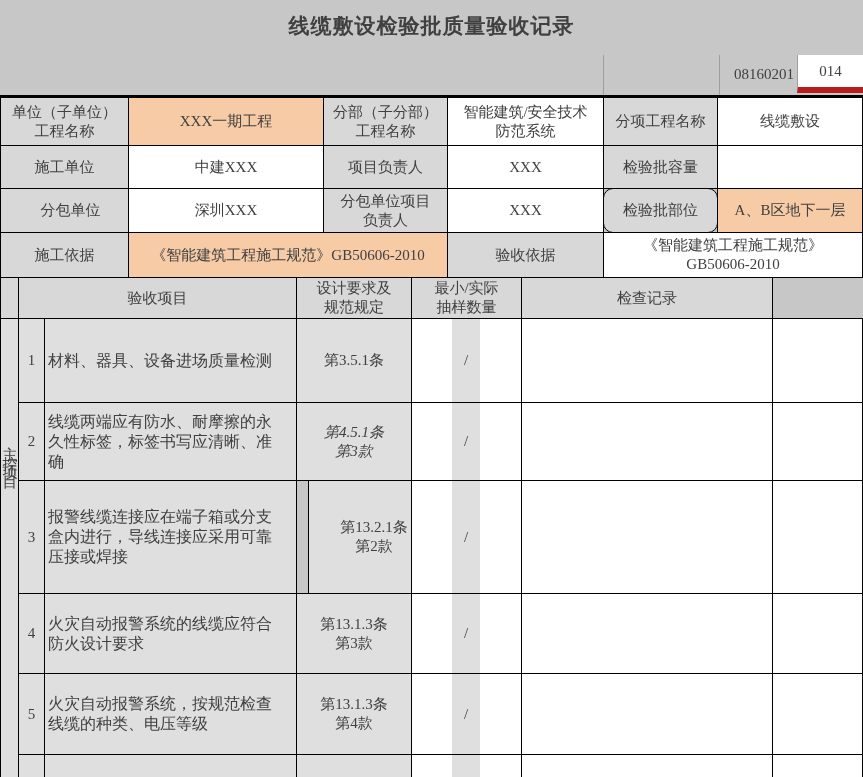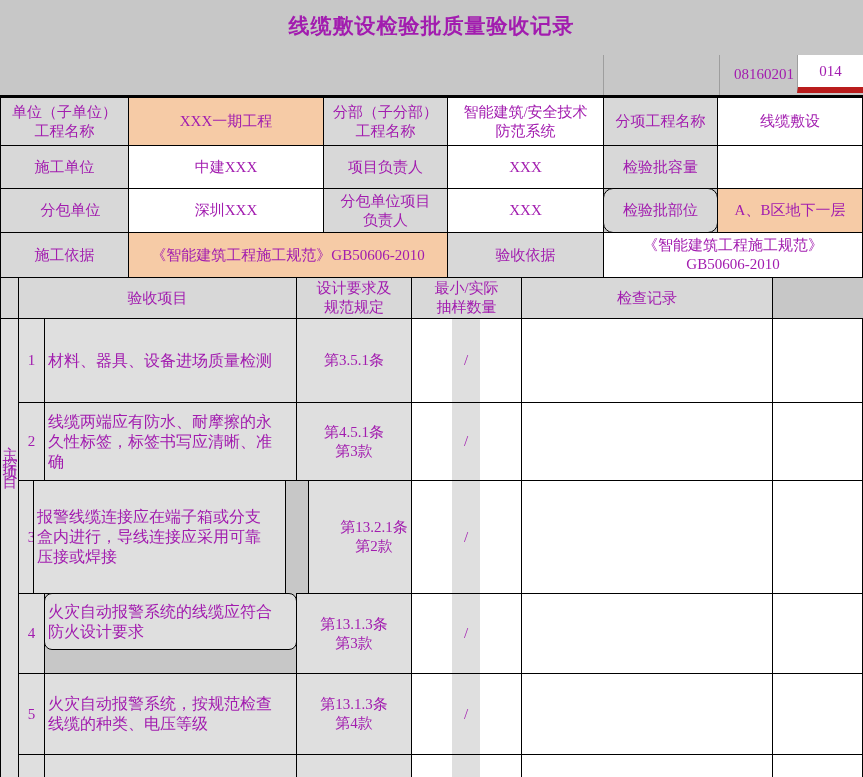--- a/index.html
+++ b/index.html
@@ -1,18 +1,18 @@
 <!DOCTYPE html>
 <html><head>
 <meta charset="utf-8">
 <style>
   html,body{margin:0;padding:0;}
   #app{
     position:relative;width:863px;height:777px;overflow:hidden;
-    background:#C7C7C7;color:#a21caf;
+    background:#C7C7C7;color:#404040;
     font-family:"Liberation Serif","DejaVu Serif",serif;
   }
   .cell{
     position:absolute;box-sizing:border-box;border:1px solid #000;
     display:flex;align-items:center;justify-content:center;
     text-align:center;white-space:pre-line;font-size:15px;line-height:19px;
     overflow:hidden;
   }
   .lab{background:#D8D8D8;}   
   .bgc{background:#DFDFDF;}   
@@ -105,40 +105,40 @@
   <div class="cell bgc" style="left:296px;top:318px;width:116px;height:85px;">第3.5.1条</div>
   <div class="cell wht" style="left:411px;top:318px;width:111px;height:85px;">
     <span class="band">/</span>
   </div>
   <div class="cell wht" style="left:772px;top:318px;width:91px;height:85px;"></div>
 
   <div class="sel" style="left:521px;top:318px;width:252px;height:85px;"></div>
 
   <div class="cell bgc" style="left:18px;top:402px;width:27px;height:79px;">2</div>
   <div class="cell bgc left" style="left:44px;top:402px;width:253px;height:79px;">线缆两端应有防水、耐摩擦的永久性标签，标签书写应清晰、准确</div>
-  <div class="cell bgc" style="left:296px;top:402px;width:116px;height:79px;">第4.5.1条
+  <div class="cell bgc" style="left:296px;top:402px;width:116px;height:79px;font-style:italic;">第4.5.1条
 第3款</div>
   <div class="cell wht" style="left:411px;top:402px;width:111px;height:79px;">
     <span class="band">/</span>
   </div>
   <div class="cell wht" style="left:521px;top:402px;width:252px;height:79px;"></div>
   <div class="cell wht" style="left:772px;top:402px;width:91px;height:79px;"></div>
 
   <div class="cell bgc" style="left:18px;top:480px;width:27px;height:114px;">3</div>
-  <div class="cell bgc left" style="left:33px;top:480px;width:253px;height:114px;">报警线缆连接应在端子箱或分支盒内进行，导线连接应采用可靠压接或焊接</div>
+  <div class="cell bgc left" style="left:44px;top:480px;width:253px;height:114px;">报警线缆连接应在端子箱或分支盒内进行，导线连接应采用可靠压接或焊接</div>
   <div class="cell bgc" style="left:308px;top:480px;width:132px;height:114px;">第13.2.1条
 第2款</div>
   <div class="cell wht" style="left:411px;top:480px;width:111px;height:114px;">
     <span class="band">/</span>
   </div>
   <div class="cell wht" style="left:521px;top:480px;width:252px;height:114px;"></div>
   <div class="cell wht" style="left:772px;top:480px;width:91px;height:114px;"></div>
 
   <div class="cell bgc" style="left:18px;top:593px;width:27px;height:81px;">4</div>
-  <div class="cell bgc left" style="left:44px;top:593px;width:253px;height:57px;border-radius:8px;">火灾自动报警系统的线缆应符合防火设计要求</div>
+  <div class="cell bgc left" style="left:44px;top:593px;width:253px;height:81px;">火灾自动报警系统的线缆应符合防火设计要求</div>
   <div class="cell bgc" style="left:296px;top:593px;width:116px;height:81px;">第13.1.3条
 第3款</div>
   <div class="cell wht" style="left:411px;top:593px;width:111px;height:81px;">
     <span class="band">/</span>
   </div>
   <div class="cell wht" style="left:521px;top:593px;width:252px;height:81px;"></div>
   <div class="cell wht" style="left:772px;top:593px;width:91px;height:81px;"></div>
 
   <div class="cell bgc" style="left:18px;top:673px;width:27px;height:82px;">5</div>
   <div class="cell bgc left" style="left:44px;top:673px;width:253px;height:82px;">火灾自动报警系统，按规范检查线缆的种类、电压等级</div>

